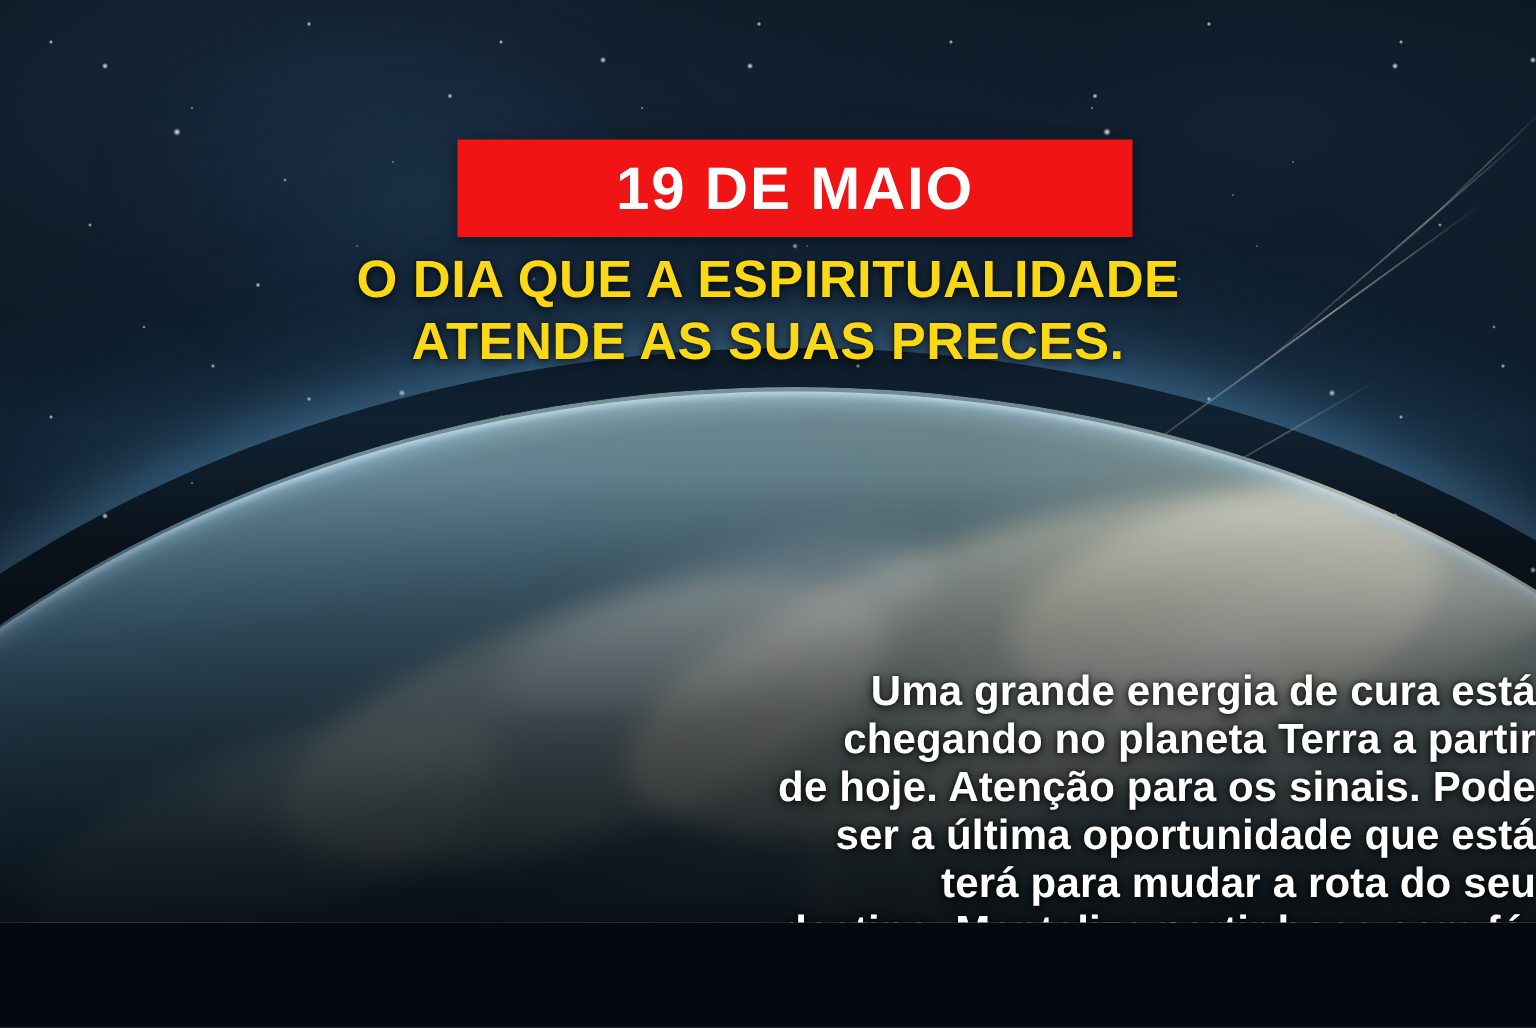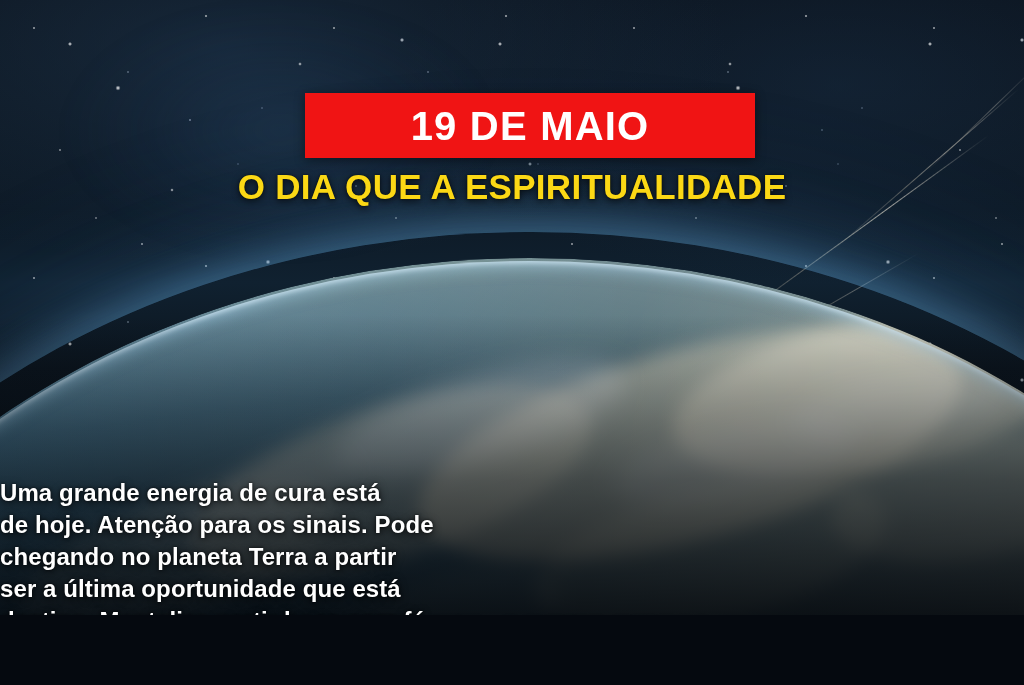--- a/index.html
+++ b/index.html
@@ -206,28 +206,27 @@
     font-size:35px; font-weight:bold;
     line-height:41px;
     letter-spacing:.3px;
     text-shadow:0 2px 7px rgba(0,0,0,.72), 0 0 2px rgba(0,0,0,.6);
     font-family:"Liberation Sans", sans-serif;
   }
   .headline .hl-line { display:block; white-space:nowrap;text-align:center; }
 
   .body-copy {
     position:absolute; left:0; right:0; top:445px;
-    text-align:left;
+    text-align:right;
     color:#ffffff;
-    font-size:24px; font-weight:bold;
+    font-size:28px; font-weight:bold;
     line-height:32px;
     letter-spacing:.1px;
     text-shadow:0 2px 8px rgba(0,0,0,.82), 0 0 3px rgba(0,0,0,.7);
     font-family:"Liberation Sans", sans-serif;
-    margin-top:32px;
   }
   .body-copy .bc-line { display:block; white-space:nowrap; }
 
   .cta {
     position:absolute; left:0; right:0; top:613px;
     text-align:center;
     color:#fde047;
     font-size:32px; font-weight:bold;
     letter-spacing:.4px;
     line-height:38px;
@@ -274,26 +273,28 @@
   <div class="earth-shadow"></div>
 
   <div class="content">
 
     <div class="date-banner">
       <span class="date-banner-text">19 DE MAIO</span>
     </div>
 
     <div class="headline">
       <span class="hl-line">O DIA QUE A ESPIRITUALIDADE</span>
+      <span class="hl-line">ATENDE AS SUAS PRECES.</span>
     </div>
 
     <div class="body-copy">
       <span class="bc-line">Uma grande energia de cura está</span>
+      <span class="bc-line">chegando no planeta Terra a partir</span>
       <span class="bc-line">de hoje. Atenção para os sinais. Pode</span>
-      <span class="bc-line">chegando no planeta Terra a partir</span>
       <span class="bc-line">ser a última oportunidade que está</span>
+      <span class="bc-line">terá para mudar a rota do seu</span>
       <span class="bc-line">destino. Mentalize partir boas com fé.</span>
     </div>
 
     <div class="cta">COMENTE: ASSIM SEJA!</div>
 
   </div>
 </div>
 
 </body></html>

